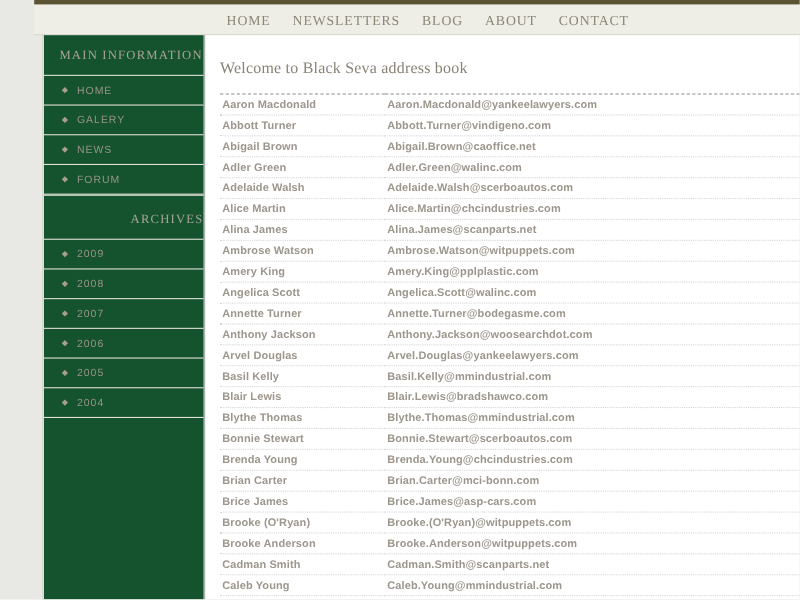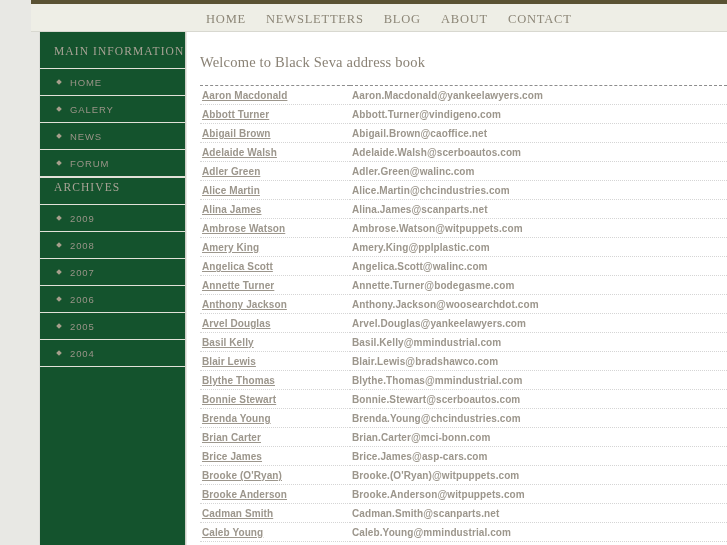--- a/index.html
+++ b/index.html
@@ -80,22 +80,23 @@
 
   .side-heading {
     font-family: "Liberation Serif", serif;
     font-size: 11.5px;
     letter-spacing: 1.1px;
     color: #a9a396;
     padding: 13px 0 11px 14px;
     border-bottom: 1px solid #e2e2d8;
   }
   .side-heading.second {
-    padding-top: 3px;
+    padding-top: 16px;
     border-top: 1px solid #e2e2d8;
+    text-align: right;
   }
 
   .side-item {
     position: relative;
     height: 26px;
     line-height: 26px;
     padding-left: 30px;
     border-bottom: 1px solid #e2e2d8;
     cursor: pointer;
   }
@@ -153,21 +154,20 @@
     font-size: 10px;
     vertical-align: middle;
     overflow: hidden;
     white-space: nowrap;
   }
   td.c-name {
     width: 148px;
     color: #9c968c;
     font-weight: bold;
     letter-spacing: 0.1px;
-    text-decoration: underline;
   }
   td.c-email {
     color: #9c968c;
     font-weight: bold;
     letter-spacing: 0.1px;
   }
 </style>
 </head>
 <body>
 
@@ -214,26 +214,26 @@
             </tr>
             <tr>
               <td class="c-name">Abbott Turner</td>
               <td class="c-email">Abbott.Turner@vindigeno.com</td>
             </tr>
             <tr>
               <td class="c-name">Abigail Brown</td>
               <td class="c-email">Abigail.Brown@caoffice.net</td>
             </tr>
             <tr>
+              <td class="c-name">Adler Green</td>
+              <td class="c-email">Adler.Green@walinc.com</td>
+            </tr>
+            <tr>
               <td class="c-name">Adelaide Walsh</td>
               <td class="c-email">Adelaide.Walsh@scerboautos.com</td>
-            </tr>
-            <tr>
-              <td class="c-name">Adler Green</td>
-              <td class="c-email">Adler.Green@walinc.com</td>
             </tr>
             <tr>
               <td class="c-name">Alice Martin</td>
               <td class="c-email">Alice.Martin@chcindustries.com</td>
             </tr>
             <tr>
               <td class="c-name">Alina James</td>
               <td class="c-email">Alina.James@scanparts.net</td>
             </tr>
             <tr>

